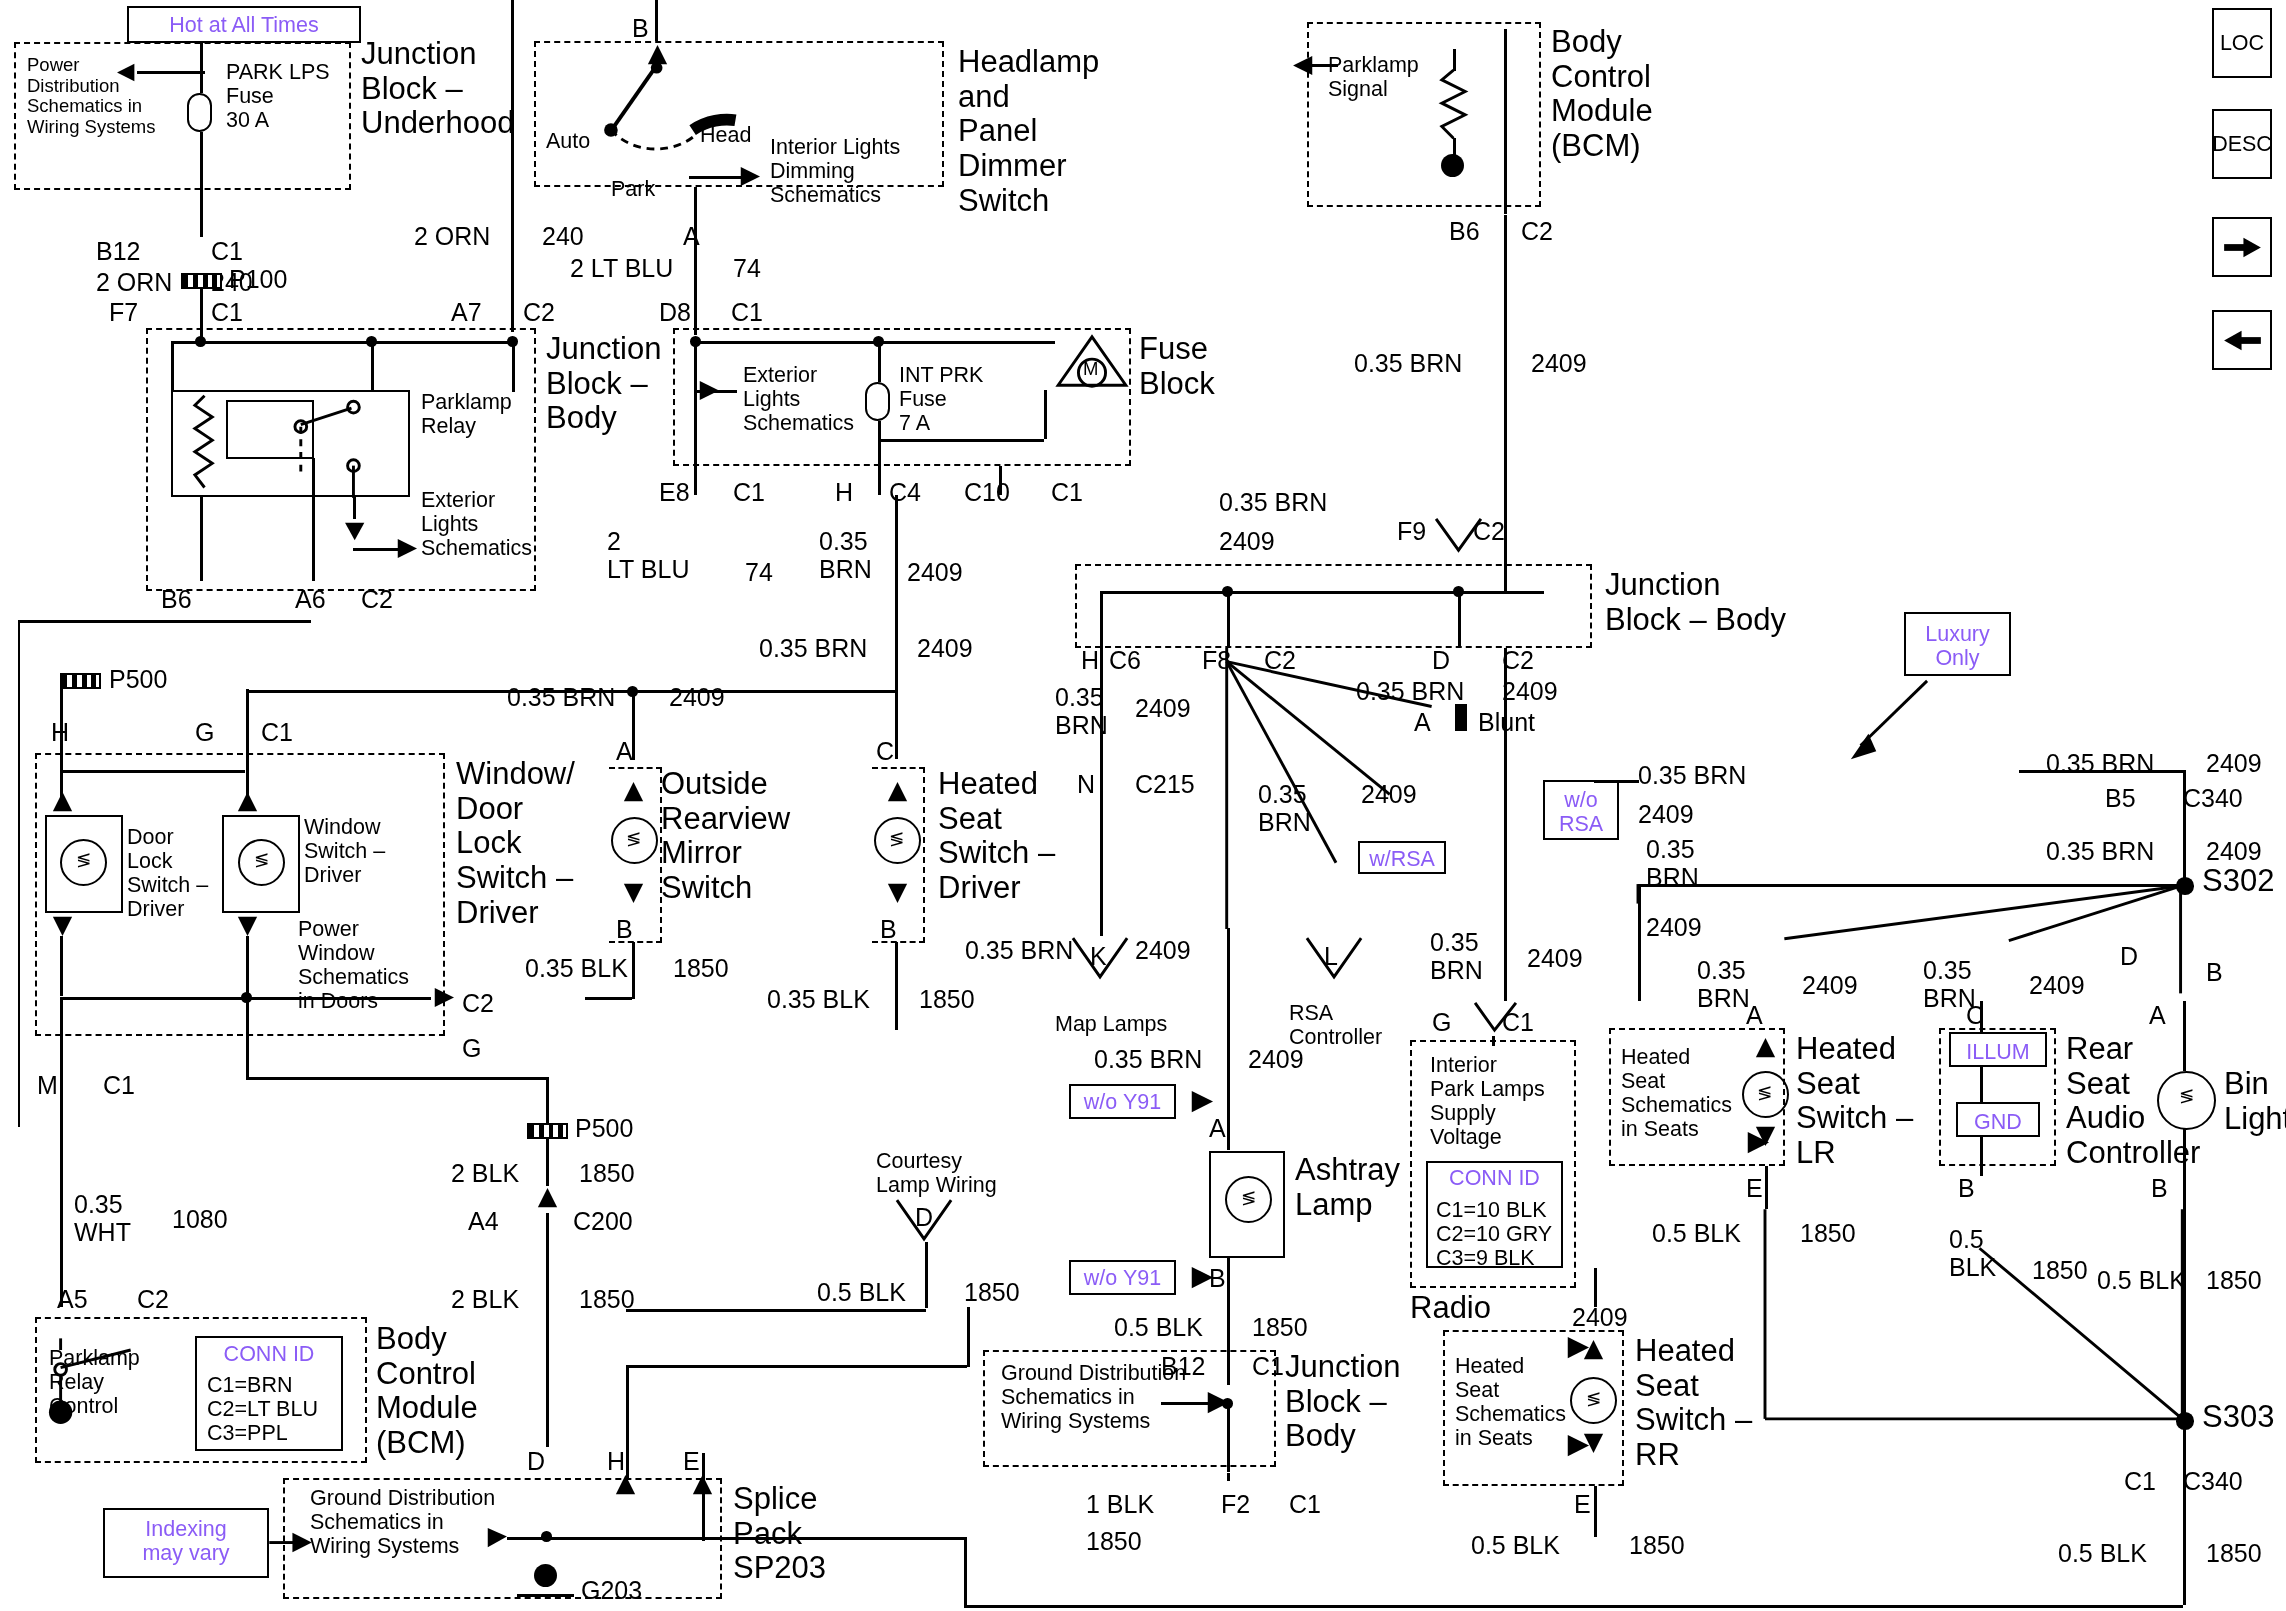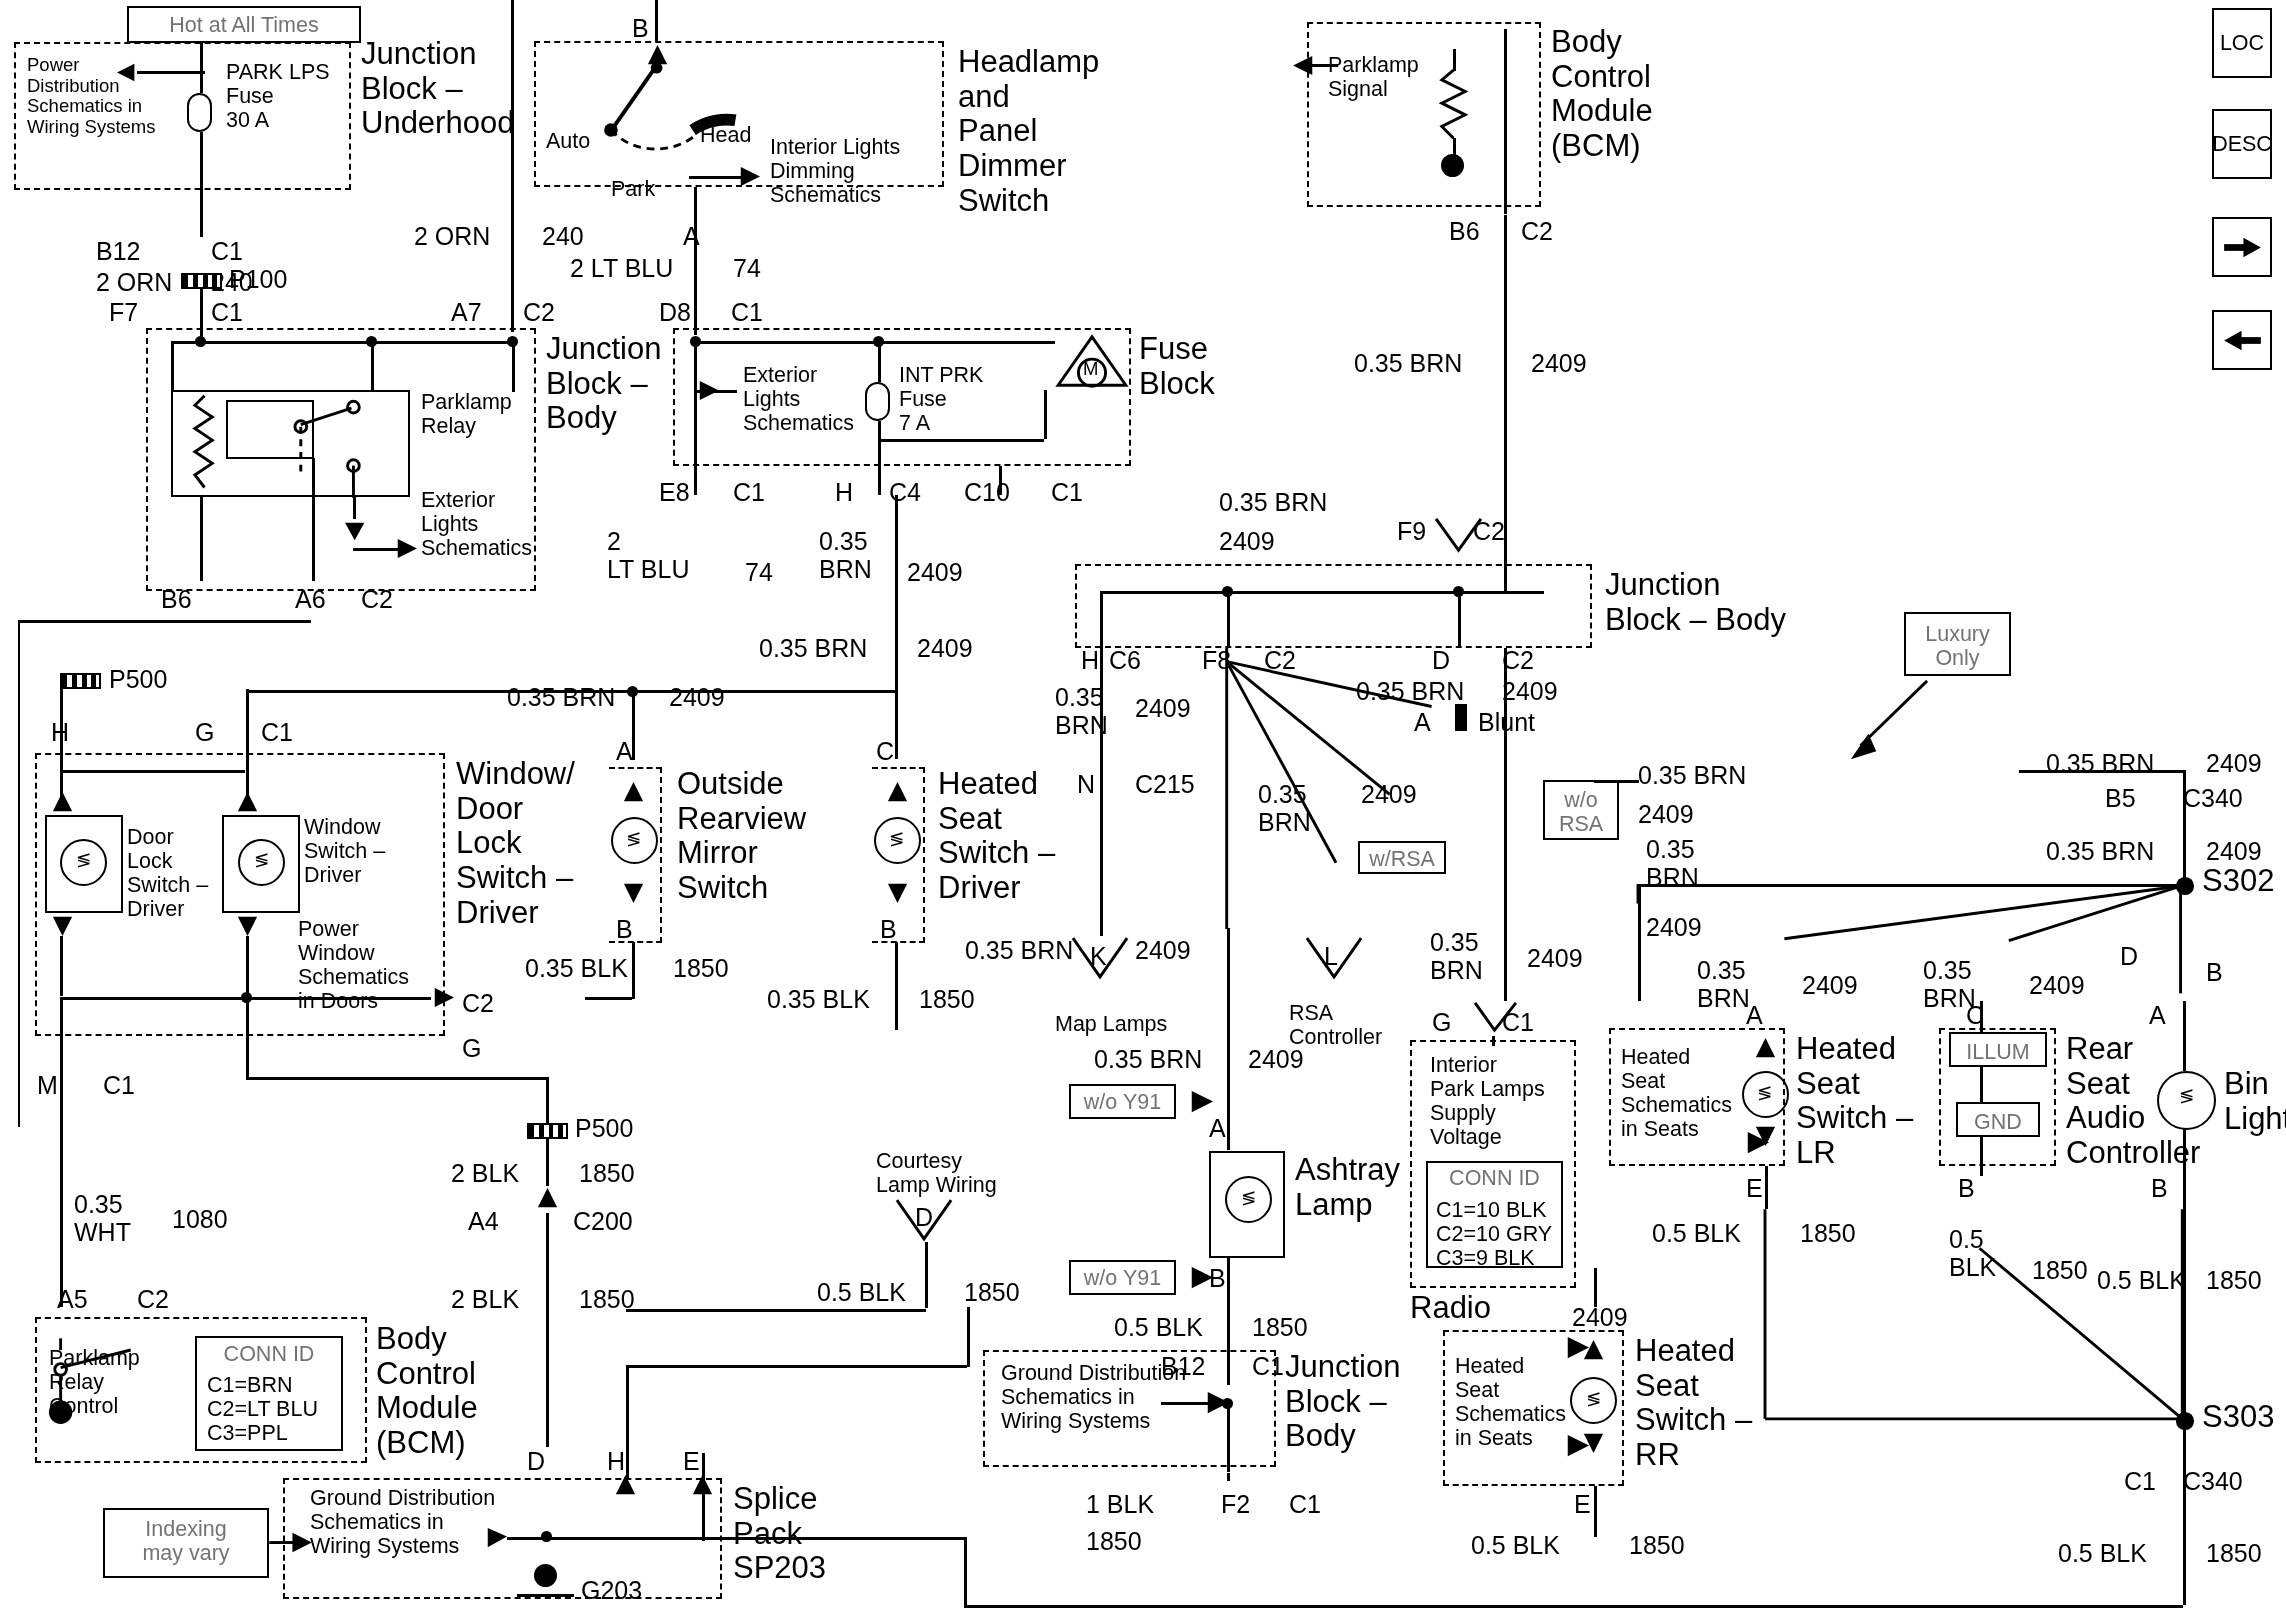--- a/index.html
+++ b/index.html
@@ -1,19 +1,19 @@
 <!DOCTYPE html>
 <html><head>
 <meta charset="utf-8">
 <style>
   html,body{margin:0;padding:0;background:#ffffff;}
   body{font-family:"Liberation Sans", sans-serif;}
   #sheet{position:relative;width:2287px;height:1611px;background:#fff;overflow:hidden;}
   .t{position:absolute;font-size:25px;color:#000;line-height:1.12;white-space:pre;}
-  .tc{position:absolute;font-size:25px;color:#737373;line-height:1.12;white-space:pre;text-align:center;}
+  .tc{position:absolute;font-size:25px;color:#8b5cf6;line-height:1.12;white-space:pre;text-align:center;}
   .sm{font-size:21.5px;}
   .xs{font-size:18.5px;}
   .lg{font-size:31px;}
   .bx{position:absolute;border:2.9px solid #000;box-sizing:border-box;}
   .dbx{position:absolute;border:2.9px dashed #000;box-sizing:border-box;}
   .hl{position:absolute;background:#000;height:2.9px;}
   .vl{position:absolute;background:#000;width:2.9px;}
   .dot{position:absolute;background:#000;border-radius:50%;width:10.7px;height:10.7px;}
   .circ{position:absolute;border:2.9px solid #000;border-radius:50%;box-sizing:border-box;}
   svg{position:absolute;overflow:visible;}
@@ -384,21 +384,21 @@
   <div class="t" style="left:74px;top:1190px;">0.35
 WHT</div>
   <div class="t" style="left:172px;top:1205px;">1080</div>
   <div class="vl" style="left:60px;top:1071px;height:236px;"></div>
   <div class="t" style="left:57px;top:1285px;">A5</div>
   <div class="t" style="left:137px;top:1285px;">C2</div>
 
   <div class="t" style="left:616px;top:737px;">A</div>
   <div class="vl" style="left:632px;top:690px;height:70px;"></div>
   <div class="dbx" style="left:609px;top:767px;width:53px;height:176px;border-left:none;border-top:2.9px dashed #000;"></div>
-  <div class="t lg" style="left:677px;top:767px;">Outside
+  <div class="t lg" style="left:661px;top:767px;">Outside
 Rearview
 Mirror
 Switch</div>
   <svg style="left:620px;top:780px;" width="27" height="25" viewBox="0 0 28 26">
       <polygon points="14,2 4,22 24,22" fill="#000"></polygon>
     </svg>
   <div class="circ" style="left:611px;top:817px;width:47px;height:47px;"></div>
   <div class="t xs" style="left:626px;top:829px;">≶</div>
   <svg style="left:620px;top:880px;" width="27" height="25" viewBox="0 0 28 26">
       <polygon points="14,24 4,4 24,4" fill="#000"></polygon>

